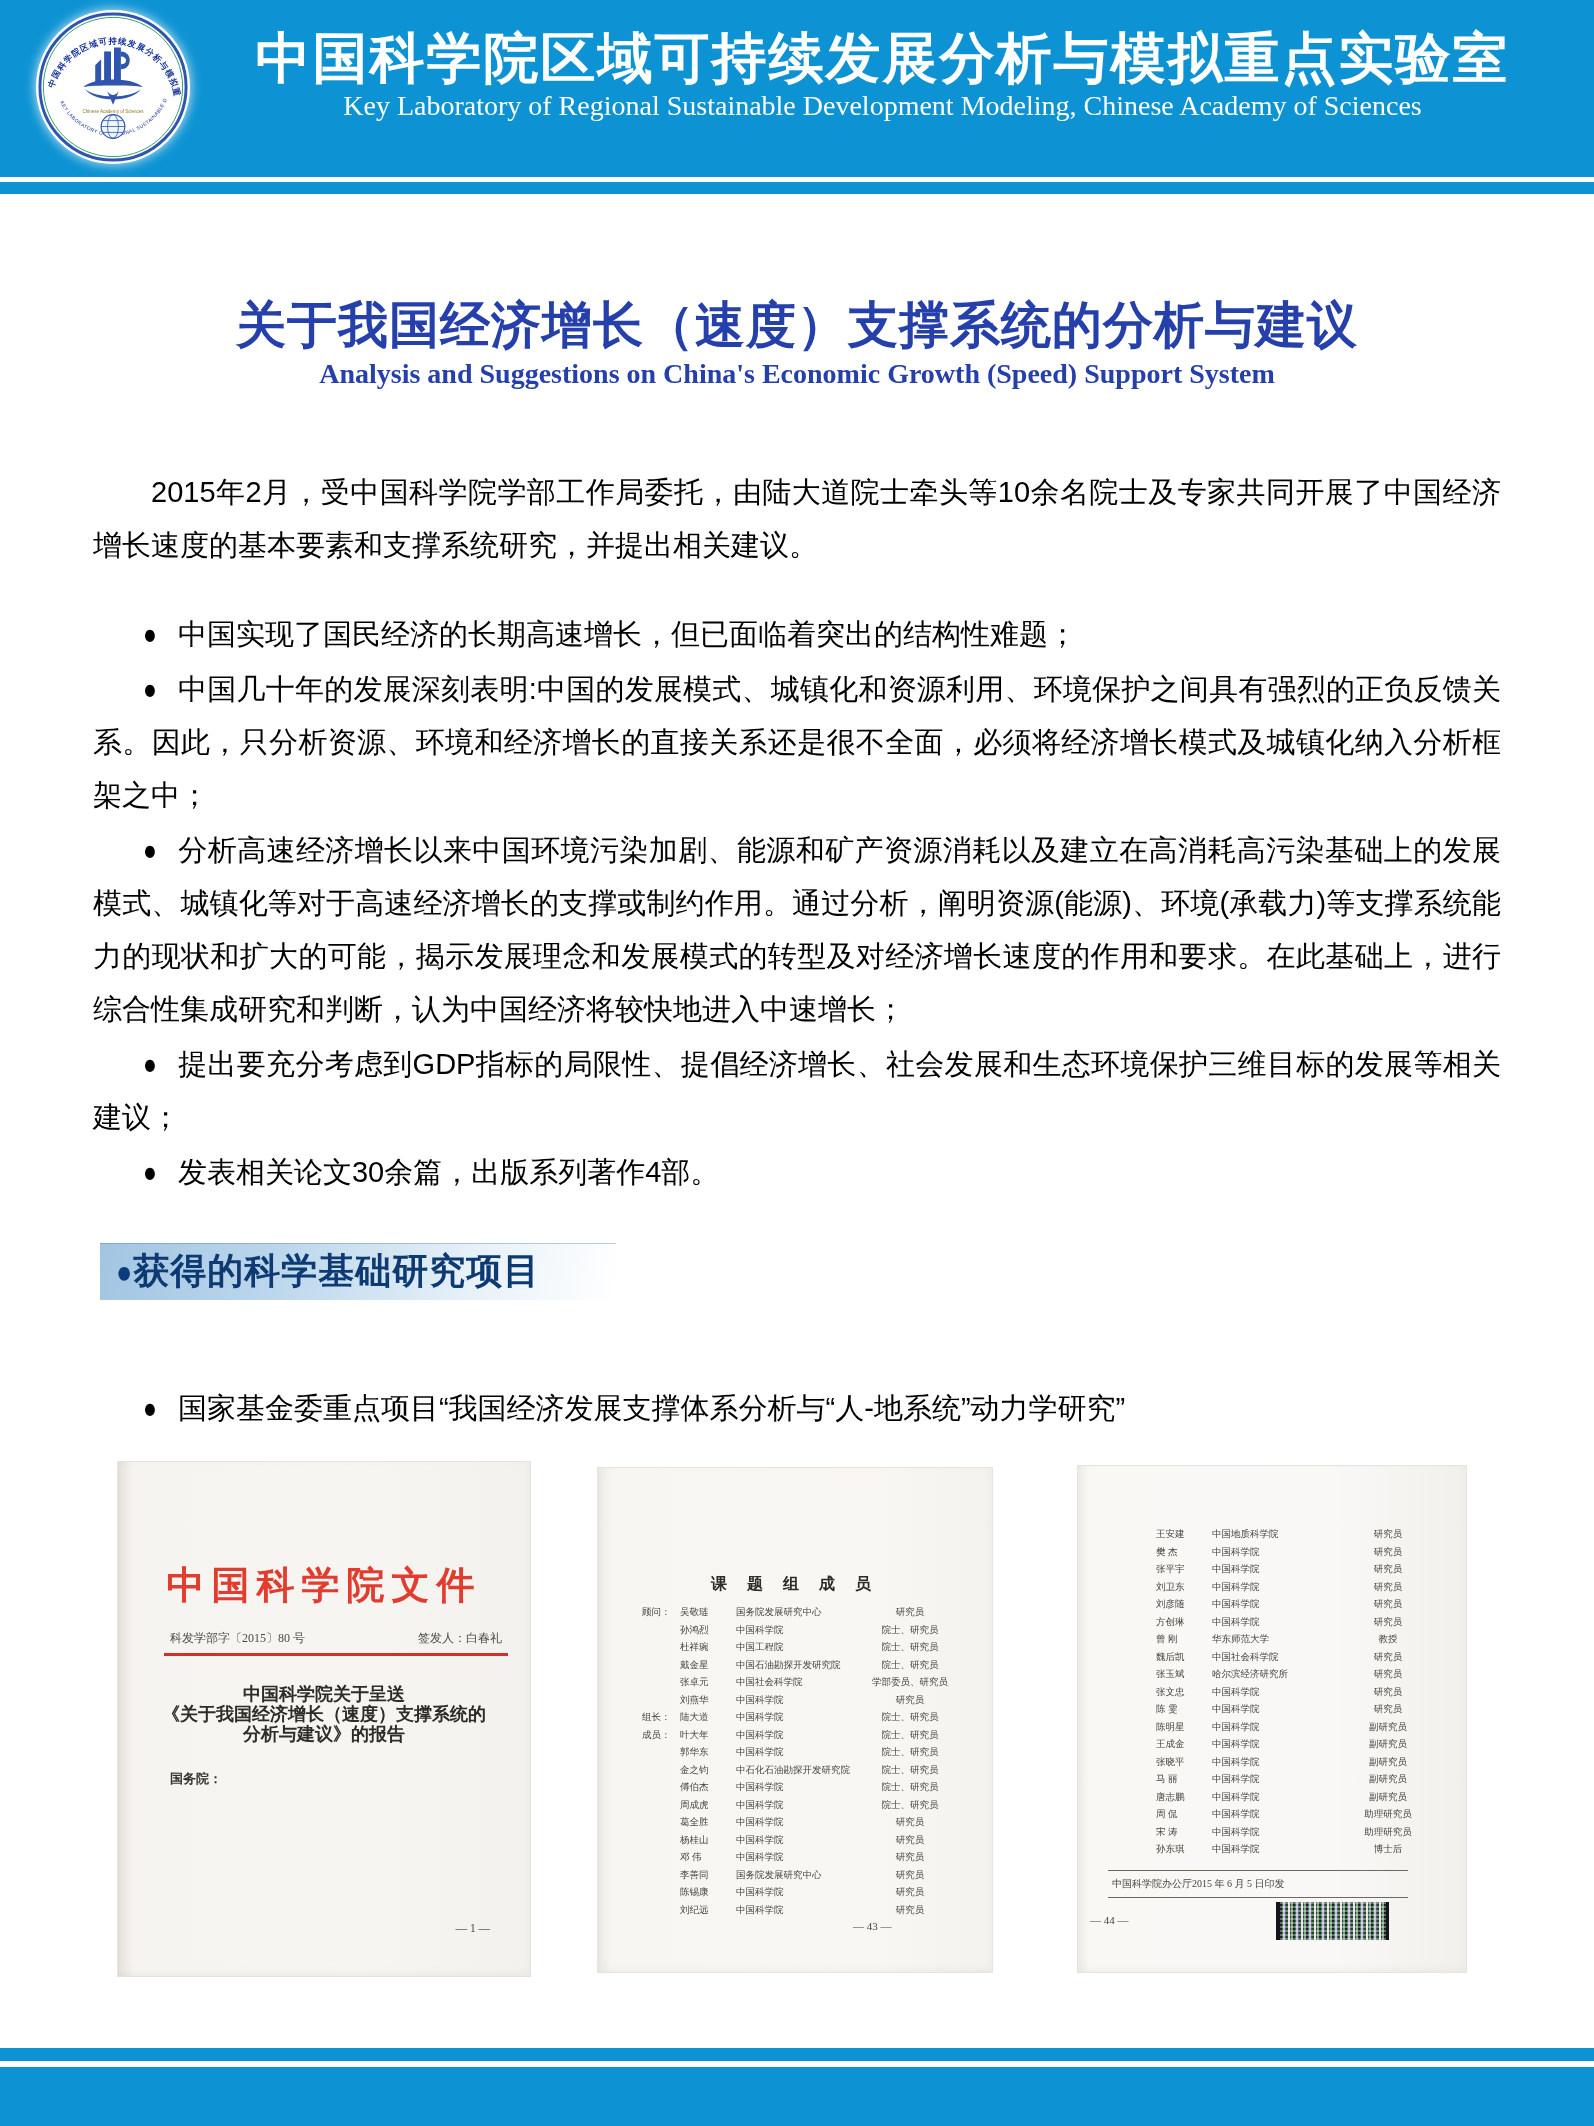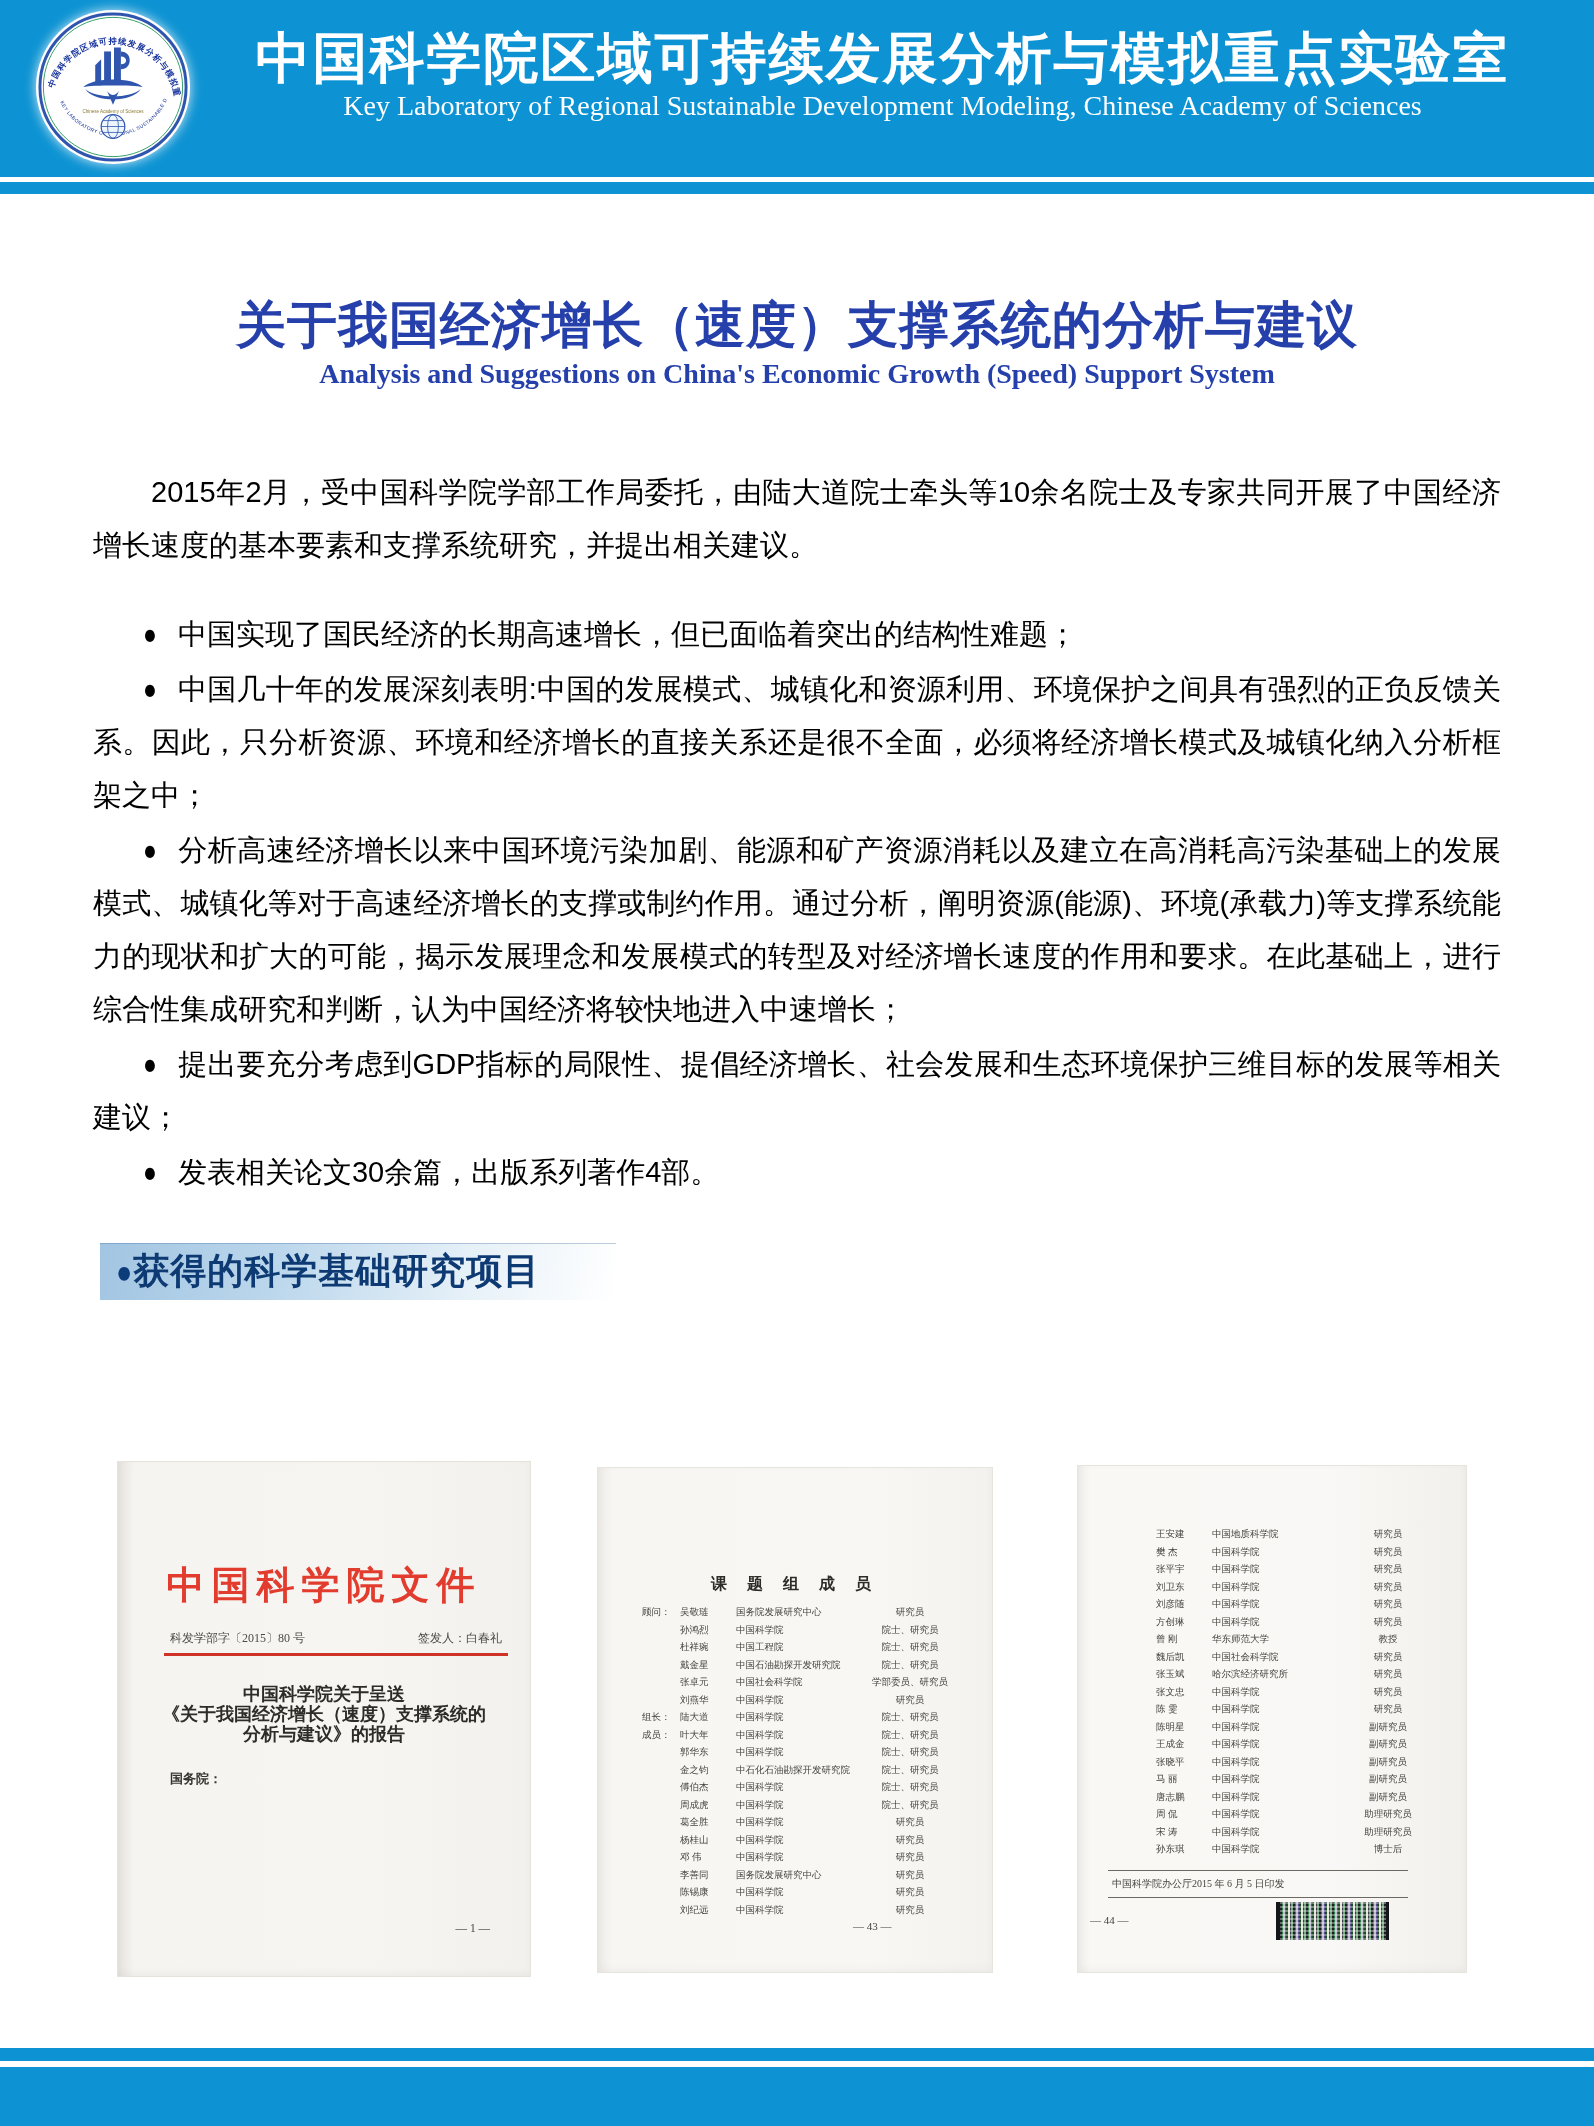--- a/index.html
+++ b/index.html
@@ -157,20 +157,24 @@
 
         <p class="bullet"><span class="dot">●</span><span>发表相关论文30余篇，出版系列著作4部。</span></p>
       </div>
   </div>
 
   <div class="section-bar">
     <span class="sbar-dot">●</span>
     <span class="sbar-text">获得的科学基础研究项目</span>
   </div>
 
+  <div class="project-bullets">
+
+      <p class="bullet"><span class="dot">●</span><span>国家基金委重点项目“我国经济发展支撑体系分析与“人-地系统”动力学研究”</span></p>
+    </div>
 
   <div class="docs">
 
     <div class="doc doc1">
       <div class="d1-title">中国科学院文件</div>
       <div class="d1-meta">
         <span>科发学部字〔2015〕80 号</span>
         <span>签发人：白春礼</span>
       </div>
       <div class="d1-line"></div>

